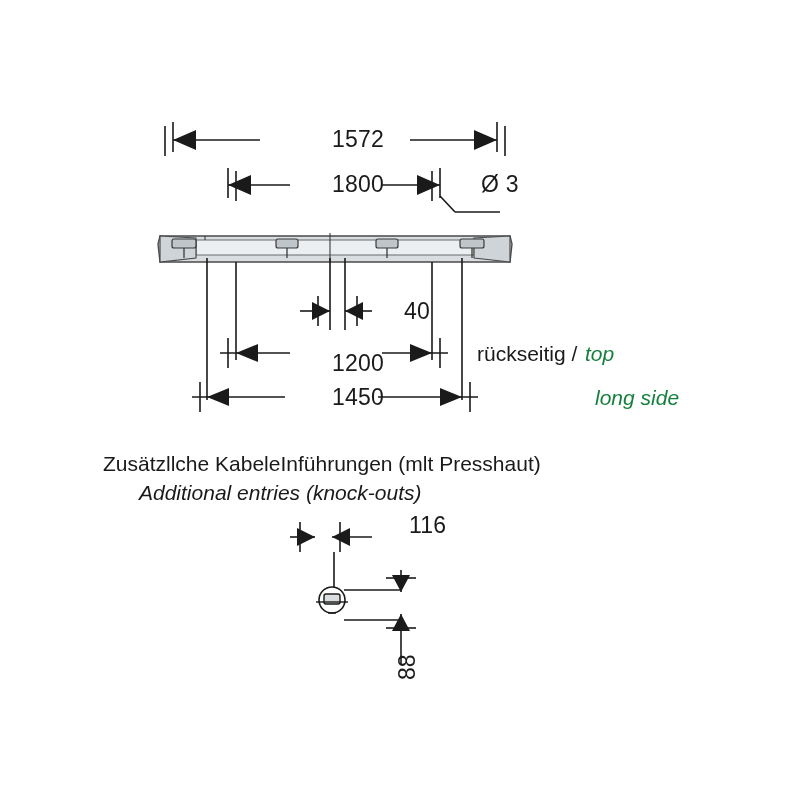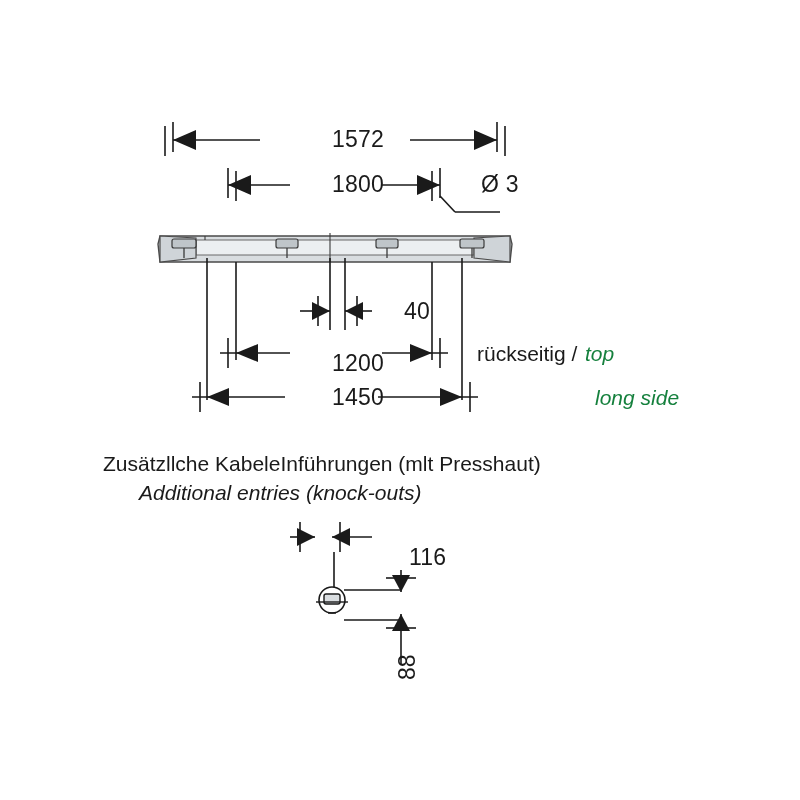--- a/index.html
+++ b/index.html
@@ -205,17 +205,17 @@
   <div class="dim-text" style="left:303px; top:384px;">1450</div>
 
   <div class="label-de" style="left:477px; top:342px;">rückseitig /</div>
   <div class="label-en" style="left:585px; top:342px;">top</div>
 
   <div class="label-en" style="left:595px; top:386px;">long side</div>
 
   <div class="note-de" style="left:103px; top:452px;">Zusätzllche KabeleInführungen (mlt Presshaut)</div>
   <div class="note-en" style="left:95px; top:481px;margin-left:44px;">Additional entries (knock-outs)</div>
 
-  <div class="dim-text" style="left:380px; top:544px;">116</div>
+  <div class="dim-text" style="left:380px; top:512px;">116</div>
 
   <div class="rot-text" style="left:394px; top:680px;">88</div>
 
 </div>
 
 </body></html>

